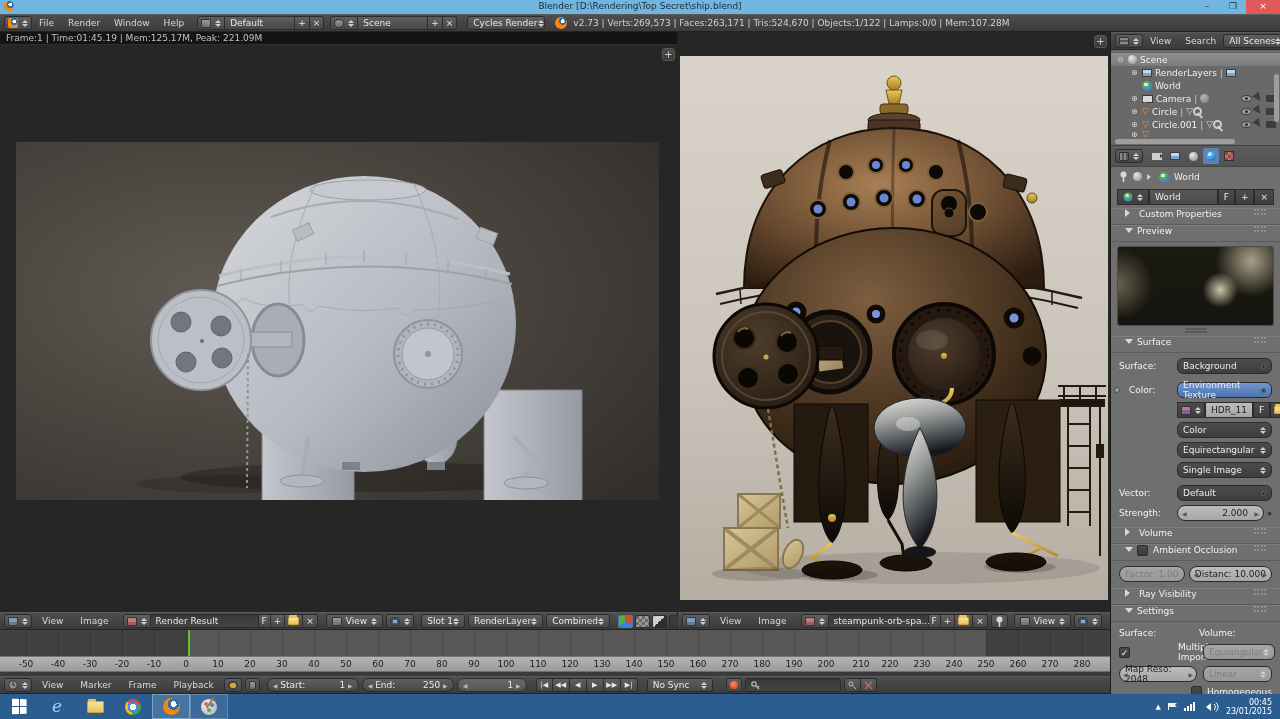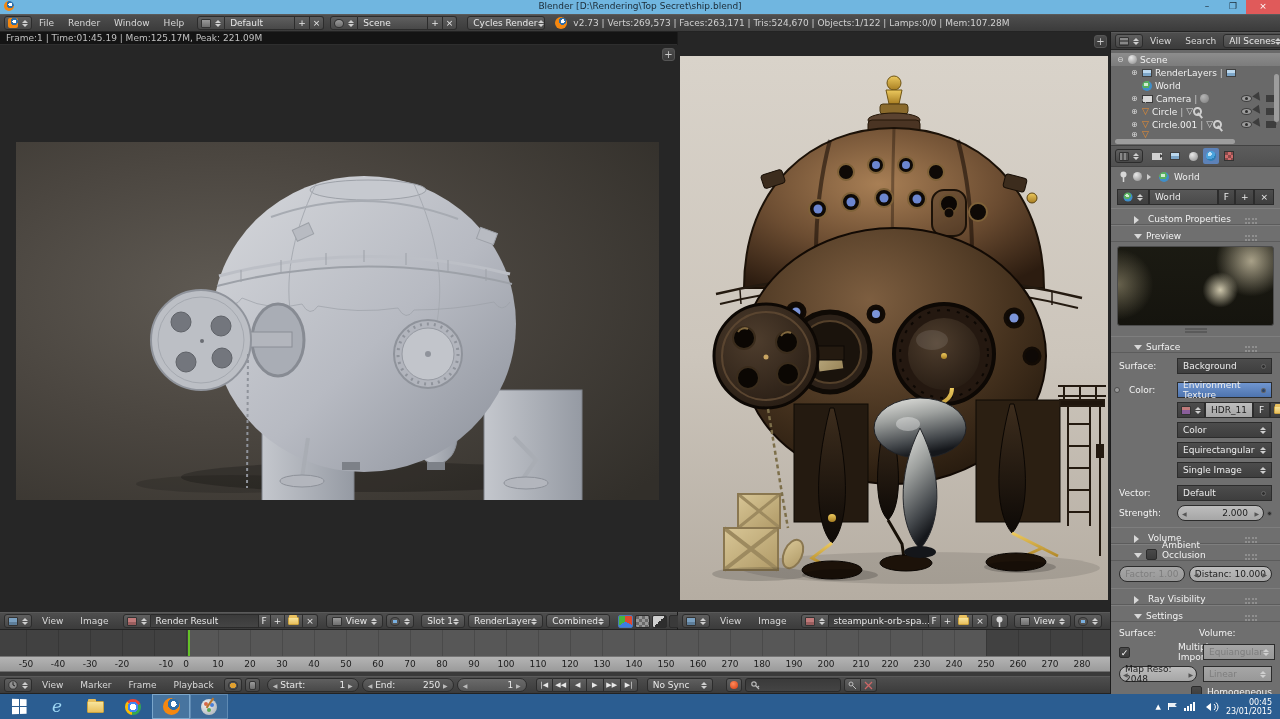--- a/index.html
+++ b/index.html
@@ -86,28 +86,28 @@
   .ptabs{height:22px;display:flex;align-items:center;gap:2px;background:linear-gradient(#5c5c5c,#515151);
     border-top:1px solid #424242;border-bottom:1px solid #444;padding:0 4px;}
   .ptab{width:16px;height:16px;border-radius:2px;display:flex;align-items:center;justify-content:center;}
   .ptab.sel{background:#5d82b8;}
   .ic-checker{width:10px;height:10px;background:repeating-conic-gradient(#cf6a6a 0 25%,#8a4a4a 0 50%) 0 0/6px 6px;border:1px solid #333;}
   .pcrumb{height:19px;display:flex;align-items:center;gap:5px;padding:0 8px;color:#efefef;}
   .crumb-arrow{width:0;height:0;border:3px solid transparent;border-left:4px solid #cfcfcf;}
   .pid-row{height:22px;display:flex;align-items:center;padding:0 6px;gap:0;}
   .pw{display:inline-flex;align-items:center;height:16px;border:1px solid #2c2c2c;color:#ececec;padding:0 5px;
       background:linear-gradient(#4c4c4c,#3e3e3e);}
-  .pw.r{border-radius:0;}
+  .pw.r{border-radius:6px;}
   .pw.blue{background:linear-gradient(#7096d0,#4d73ae);}
   .pw.light{background:linear-gradient(#bdbdbd,#a6a6a6);color:#1d1d1d;}
   .pw.slider{border-radius:8px;justify-content:center;position:relative;}
   .pw.dis{color:#7e7e7e;background:linear-gradient(#a6a6a6,#989898);}
   .pw .sarr{font-size:6px;color:#555;}
   .mcircle{width:5px;height:5px;border-radius:50%;background:#2f2f2f;margin-left:auto;border:1px solid #666;}
-  .phead{height:17px;display:flex;align-items:flex-end;padding:0 23px;color:#f2f2f2;
+  .phead{height:17px;display:flex;align-items:flex-start;padding:0 14px;color:#f2f2f2;
      border-top:1px solid #7e7e7e;border-bottom:1px solid #5c5c5c;background:#6f6f6f;}
   .tri-r{width:0;height:0;border:4px solid transparent;border-left:5px solid #d8d8d8;margin-right:5px;}
   .tri-d{width:0;height:0;border:4px solid transparent;border-top:5px solid #d8d8d8;margin-right:4px;transform:translateY(2px);}
   .grip{margin-left:auto;width:12px;height:6px;border-top:2px dotted #8f8f8f;border-bottom:2px dotted #8f8f8f;}
   .preview-box{margin:4px 6px 2px 6px;height:80px;border-radius:3px;border:1px solid #4c4c4c;
     background:
       radial-gradient(circle at 86% 18%, rgba(216,206,176,.75), rgba(216,206,176,0) 24%),
       radial-gradient(circle at 66% 55%, rgba(236,228,198,.85), rgba(236,228,198,0) 16%),
       radial-gradient(circle at 0% 48%, rgba(170,160,128,.55), rgba(170,160,128,0) 22%),
       linear-gradient(#20201646,#15140e),#191811;}
@@ -928,21 +928,21 @@
         <div class="gridline" style="left: 986px;"></div>
         <div class="gridline" style="left: 1018px;"></div>
         <div class="gridline" style="left: 1050px;"></div>
         <div class="gridline" style="left: 1082px;"></div>
       </div>
     <div class="tl-ruler">
         <span class="tick" style="left: 26px;">-50</span>
         <span class="tick" style="left: 58px;">-40</span>
         <span class="tick" style="left: 90px;">-30</span>
         <span class="tick" style="left: 122px;">-20</span>
-        <span class="tick" style="left: 166px;">-10</span>
+        <span class="tick" style="left: 154px;">-10</span>
         <span class="tick" style="left: 186px;">0</span>
         <span class="tick" style="left: 218px;">10</span>
         <span class="tick" style="left: 250px;">20</span>
         <span class="tick" style="left: 282px;">30</span>
         <span class="tick" style="left: 314px;">40</span>
         <span class="tick" style="left: 346px;">50</span>
         <span class="tick" style="left: 378px;">60</span>
         <span class="tick" style="left: 410px;">70</span>
         <span class="tick" style="left: 442px;">80</span>
         <span class="tick" style="left: 474px;">90</span>

